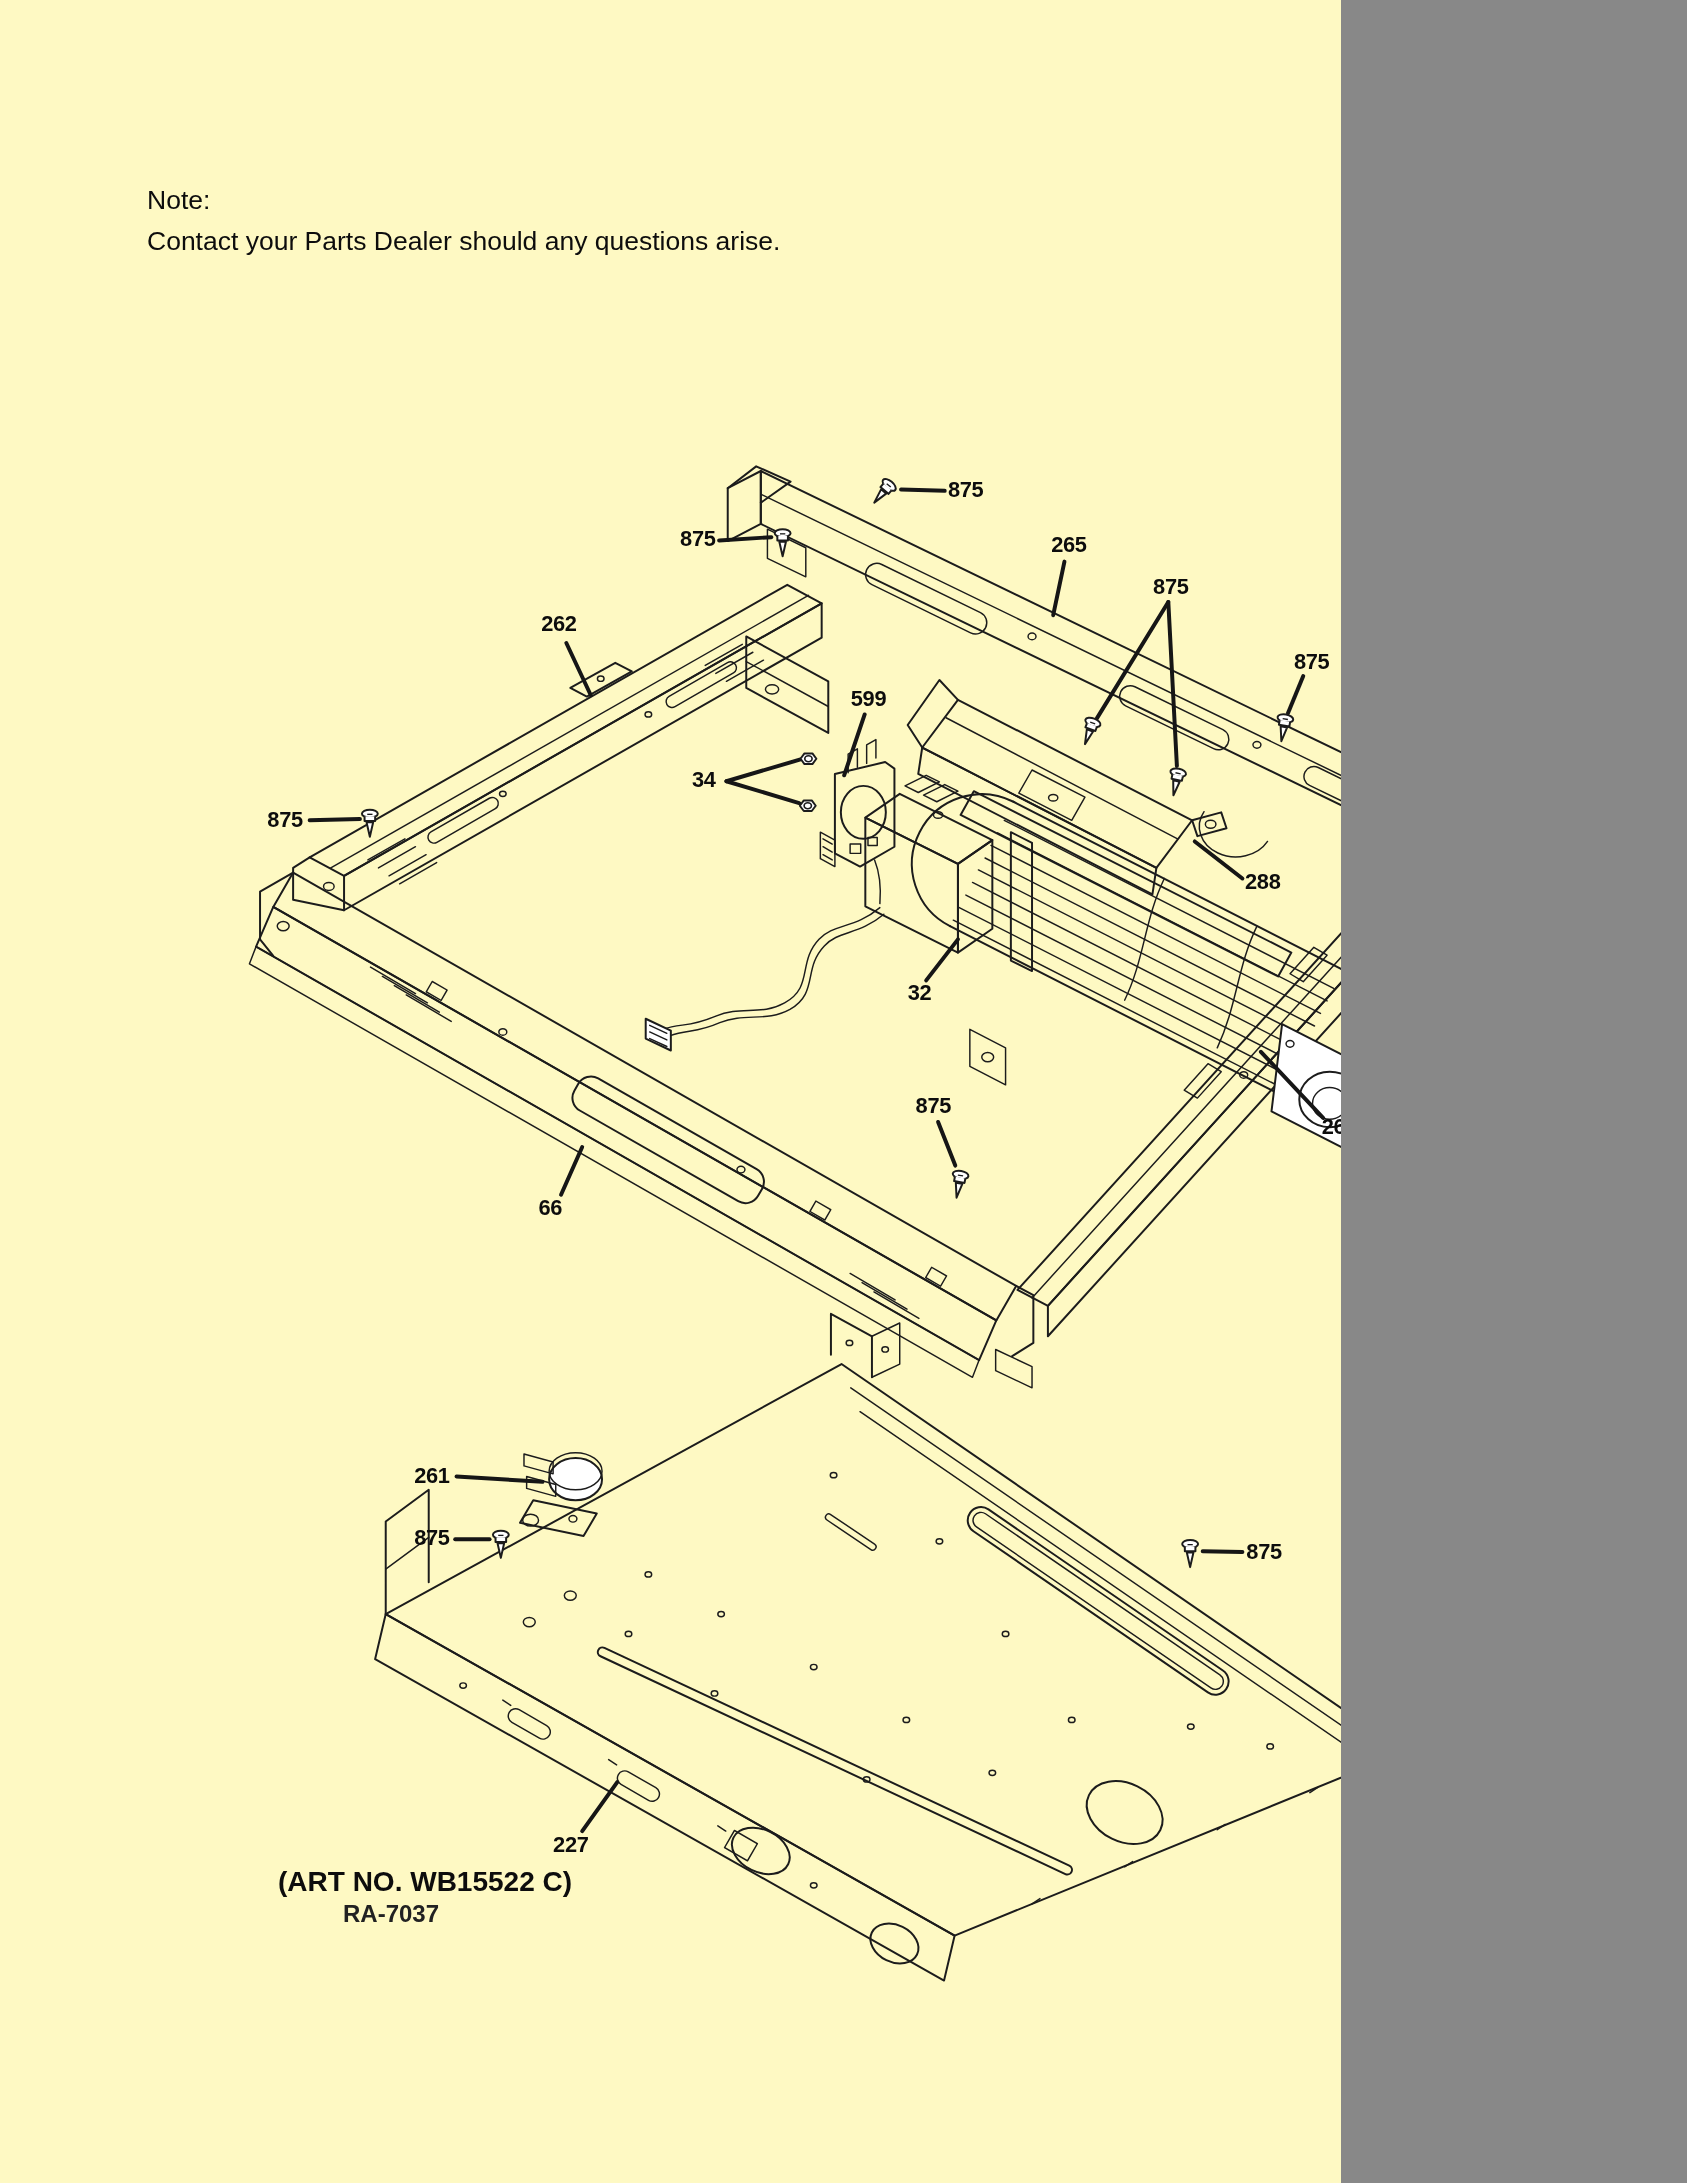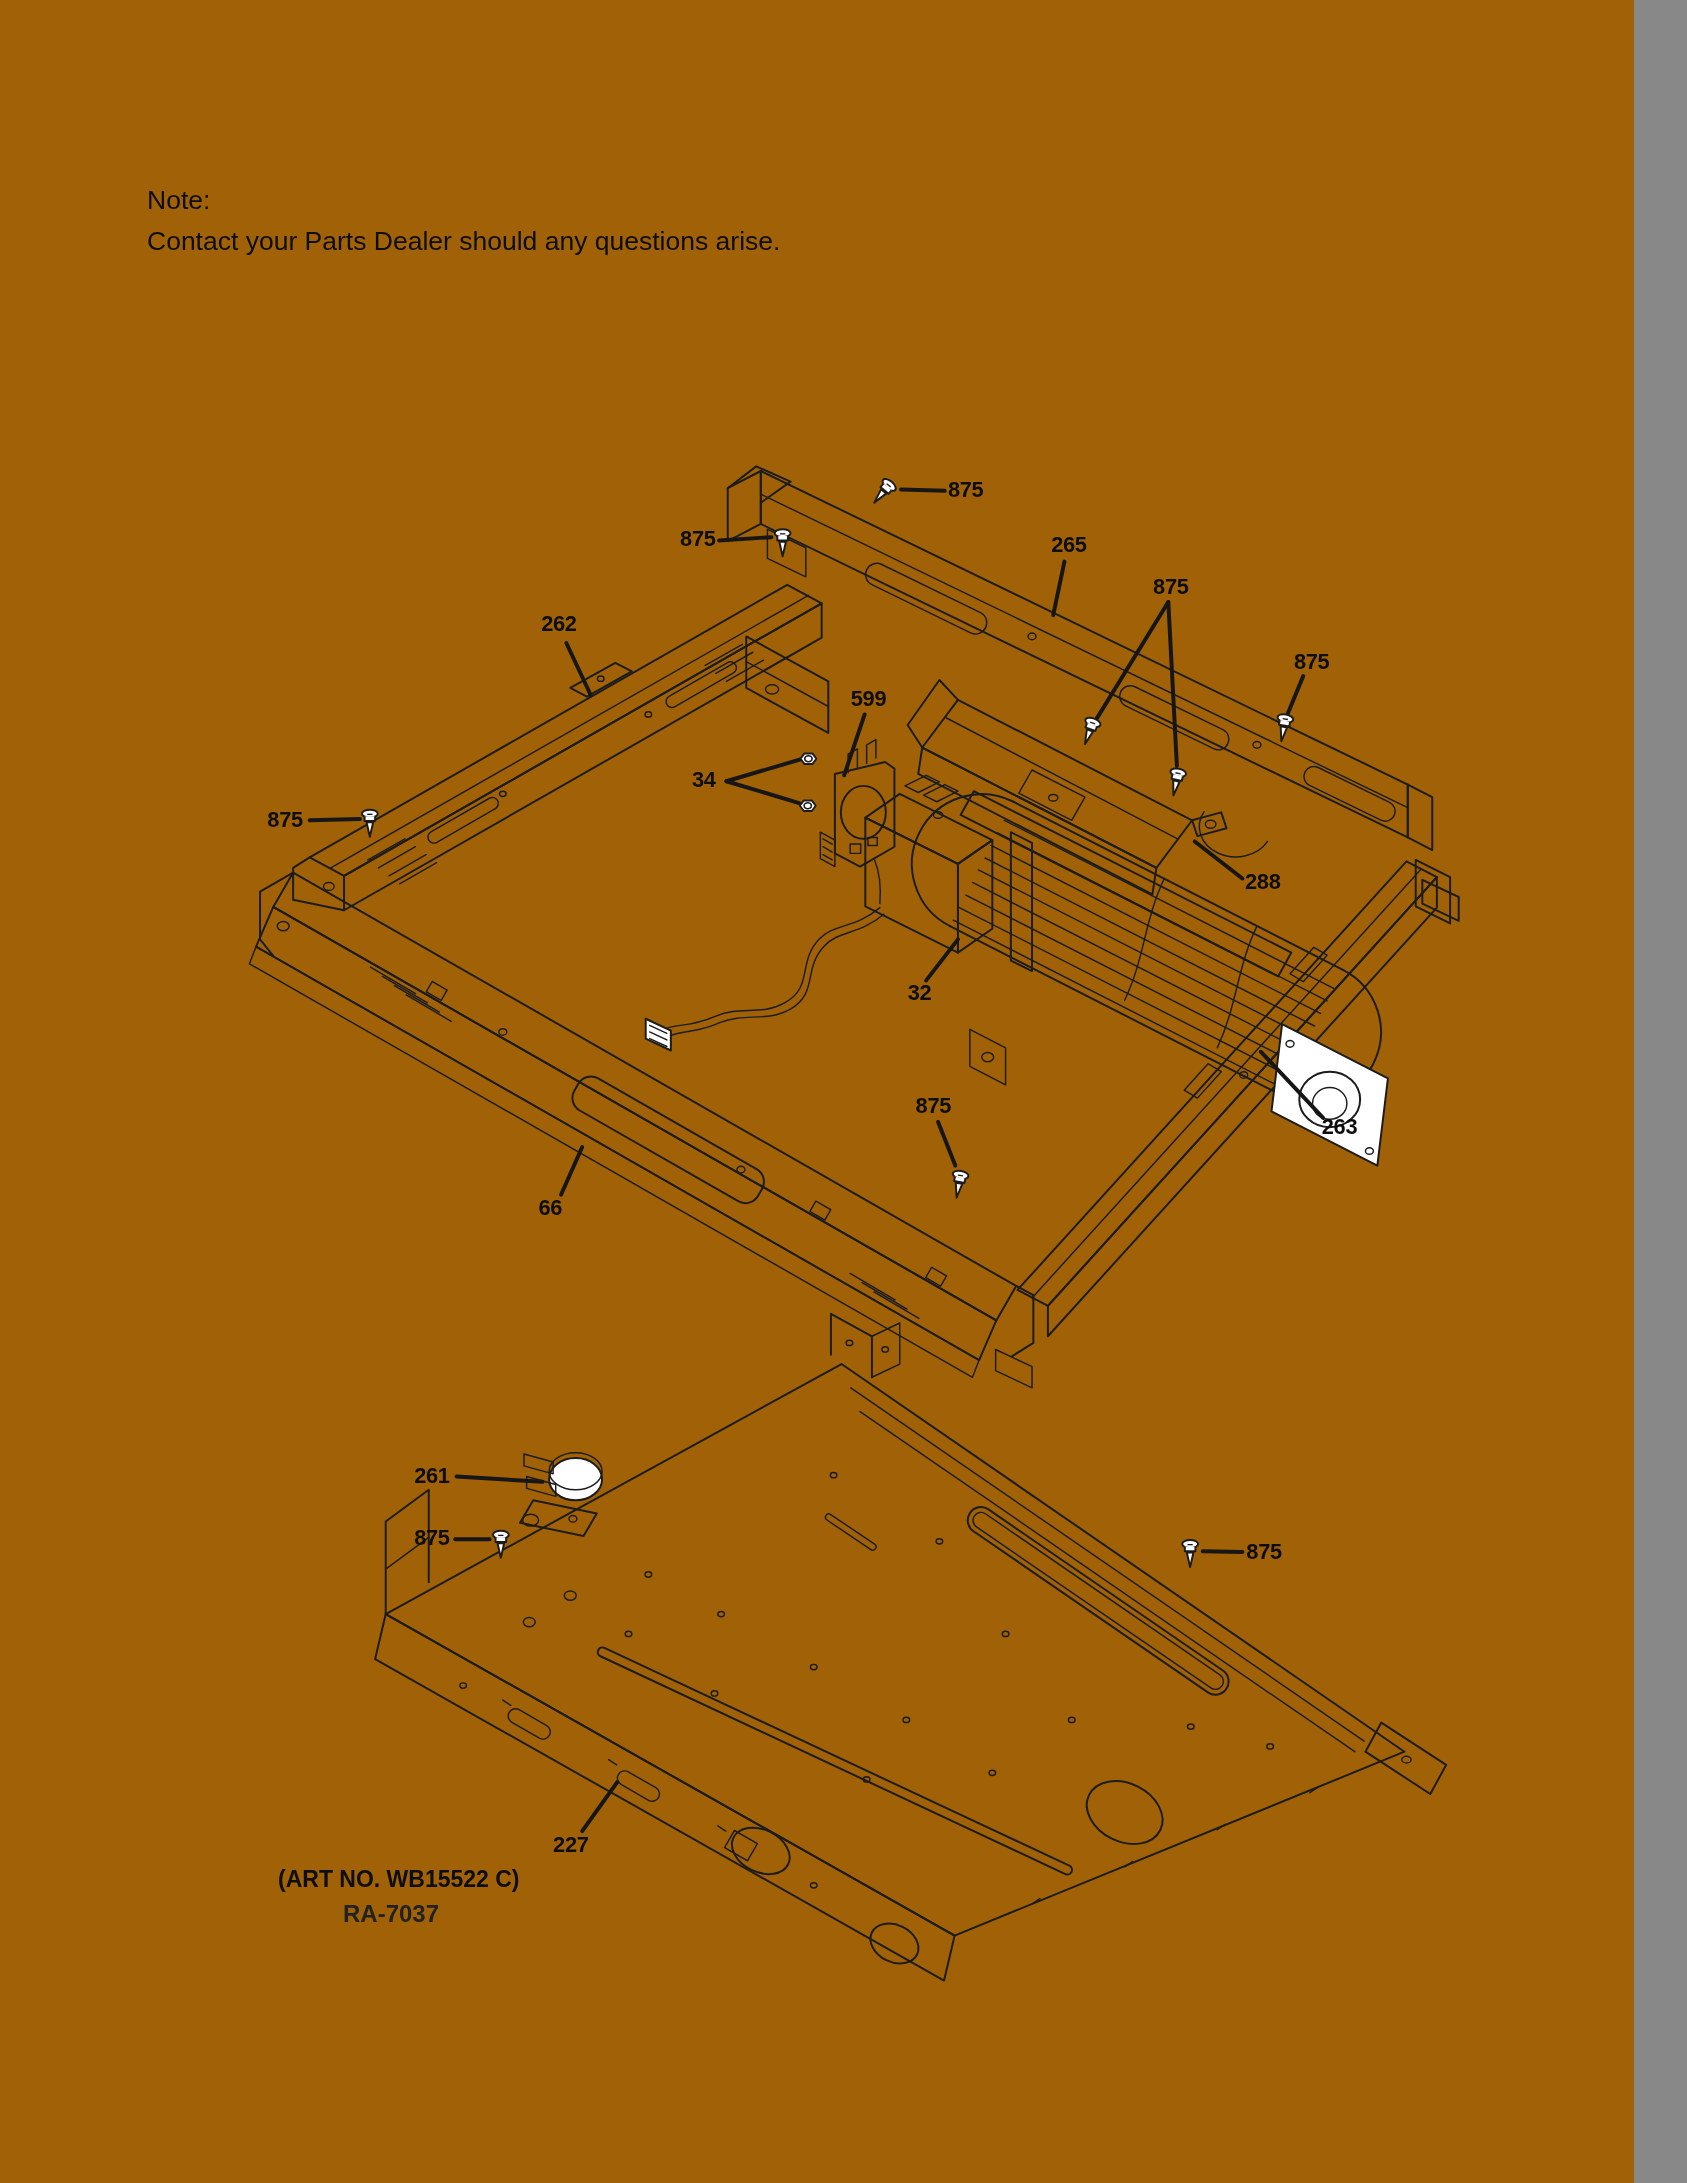--- a/index.html
+++ b/index.html
@@ -1,19 +1,19 @@
 <!DOCTYPE html>
 <html style="font-size:10.6px"><head>
 <meta charset="utf-8">
 <style>
   html,body{margin:0;padding:0;background:#888;}
-  .page{position:relative;width:1634px;height:2183px;background:#a16207;overflow:hidden;
+  .page{position:relative;width:1341px;height:2183px;background:#fef9c3;overflow:hidden;
         font-family:"Liberation Sans", sans-serif;color:#111;}
   .note{position:absolute;left:147px;top:180px;font-size:26.5px;line-height:41px;color:#0d0d0d;}
-  .footer-art{position:absolute;left:278px;top:1866px;font-size:23px;font-weight:bold;color:#0d0d0d;}
+  .footer-art{position:absolute;left:278px;top:1866px;font-size:28px;font-weight:bold;color:#0d0d0d;}
   .footer-ra{position:absolute;left:343px;top:1900px;font-size:24px;color:#222;font-weight:bold;}
   svg{position:absolute;left:0;top:0;}
   .ink{stroke:#1c1c1c;fill:none;stroke-width:3;stroke-linejoin:round;stroke-linecap:round;}
   .ink-thin{stroke:#1c1c1c;fill:none;stroke-width:2.2;stroke-linejoin:round;stroke-linecap:round;}
   .ink-fill{stroke:#1c1c1c;fill:#ffffff;stroke-width:3;stroke-linejoin:round;}
   .leader{stroke:#161616;stroke-width:6;fill:none;stroke-linecap:round;}
   .callout{font:700 33px "Liberation Sans", sans-serif;fill:#0d0d0d;letter-spacing:-0.5px;}
 </style>
 </head>
 <body>

